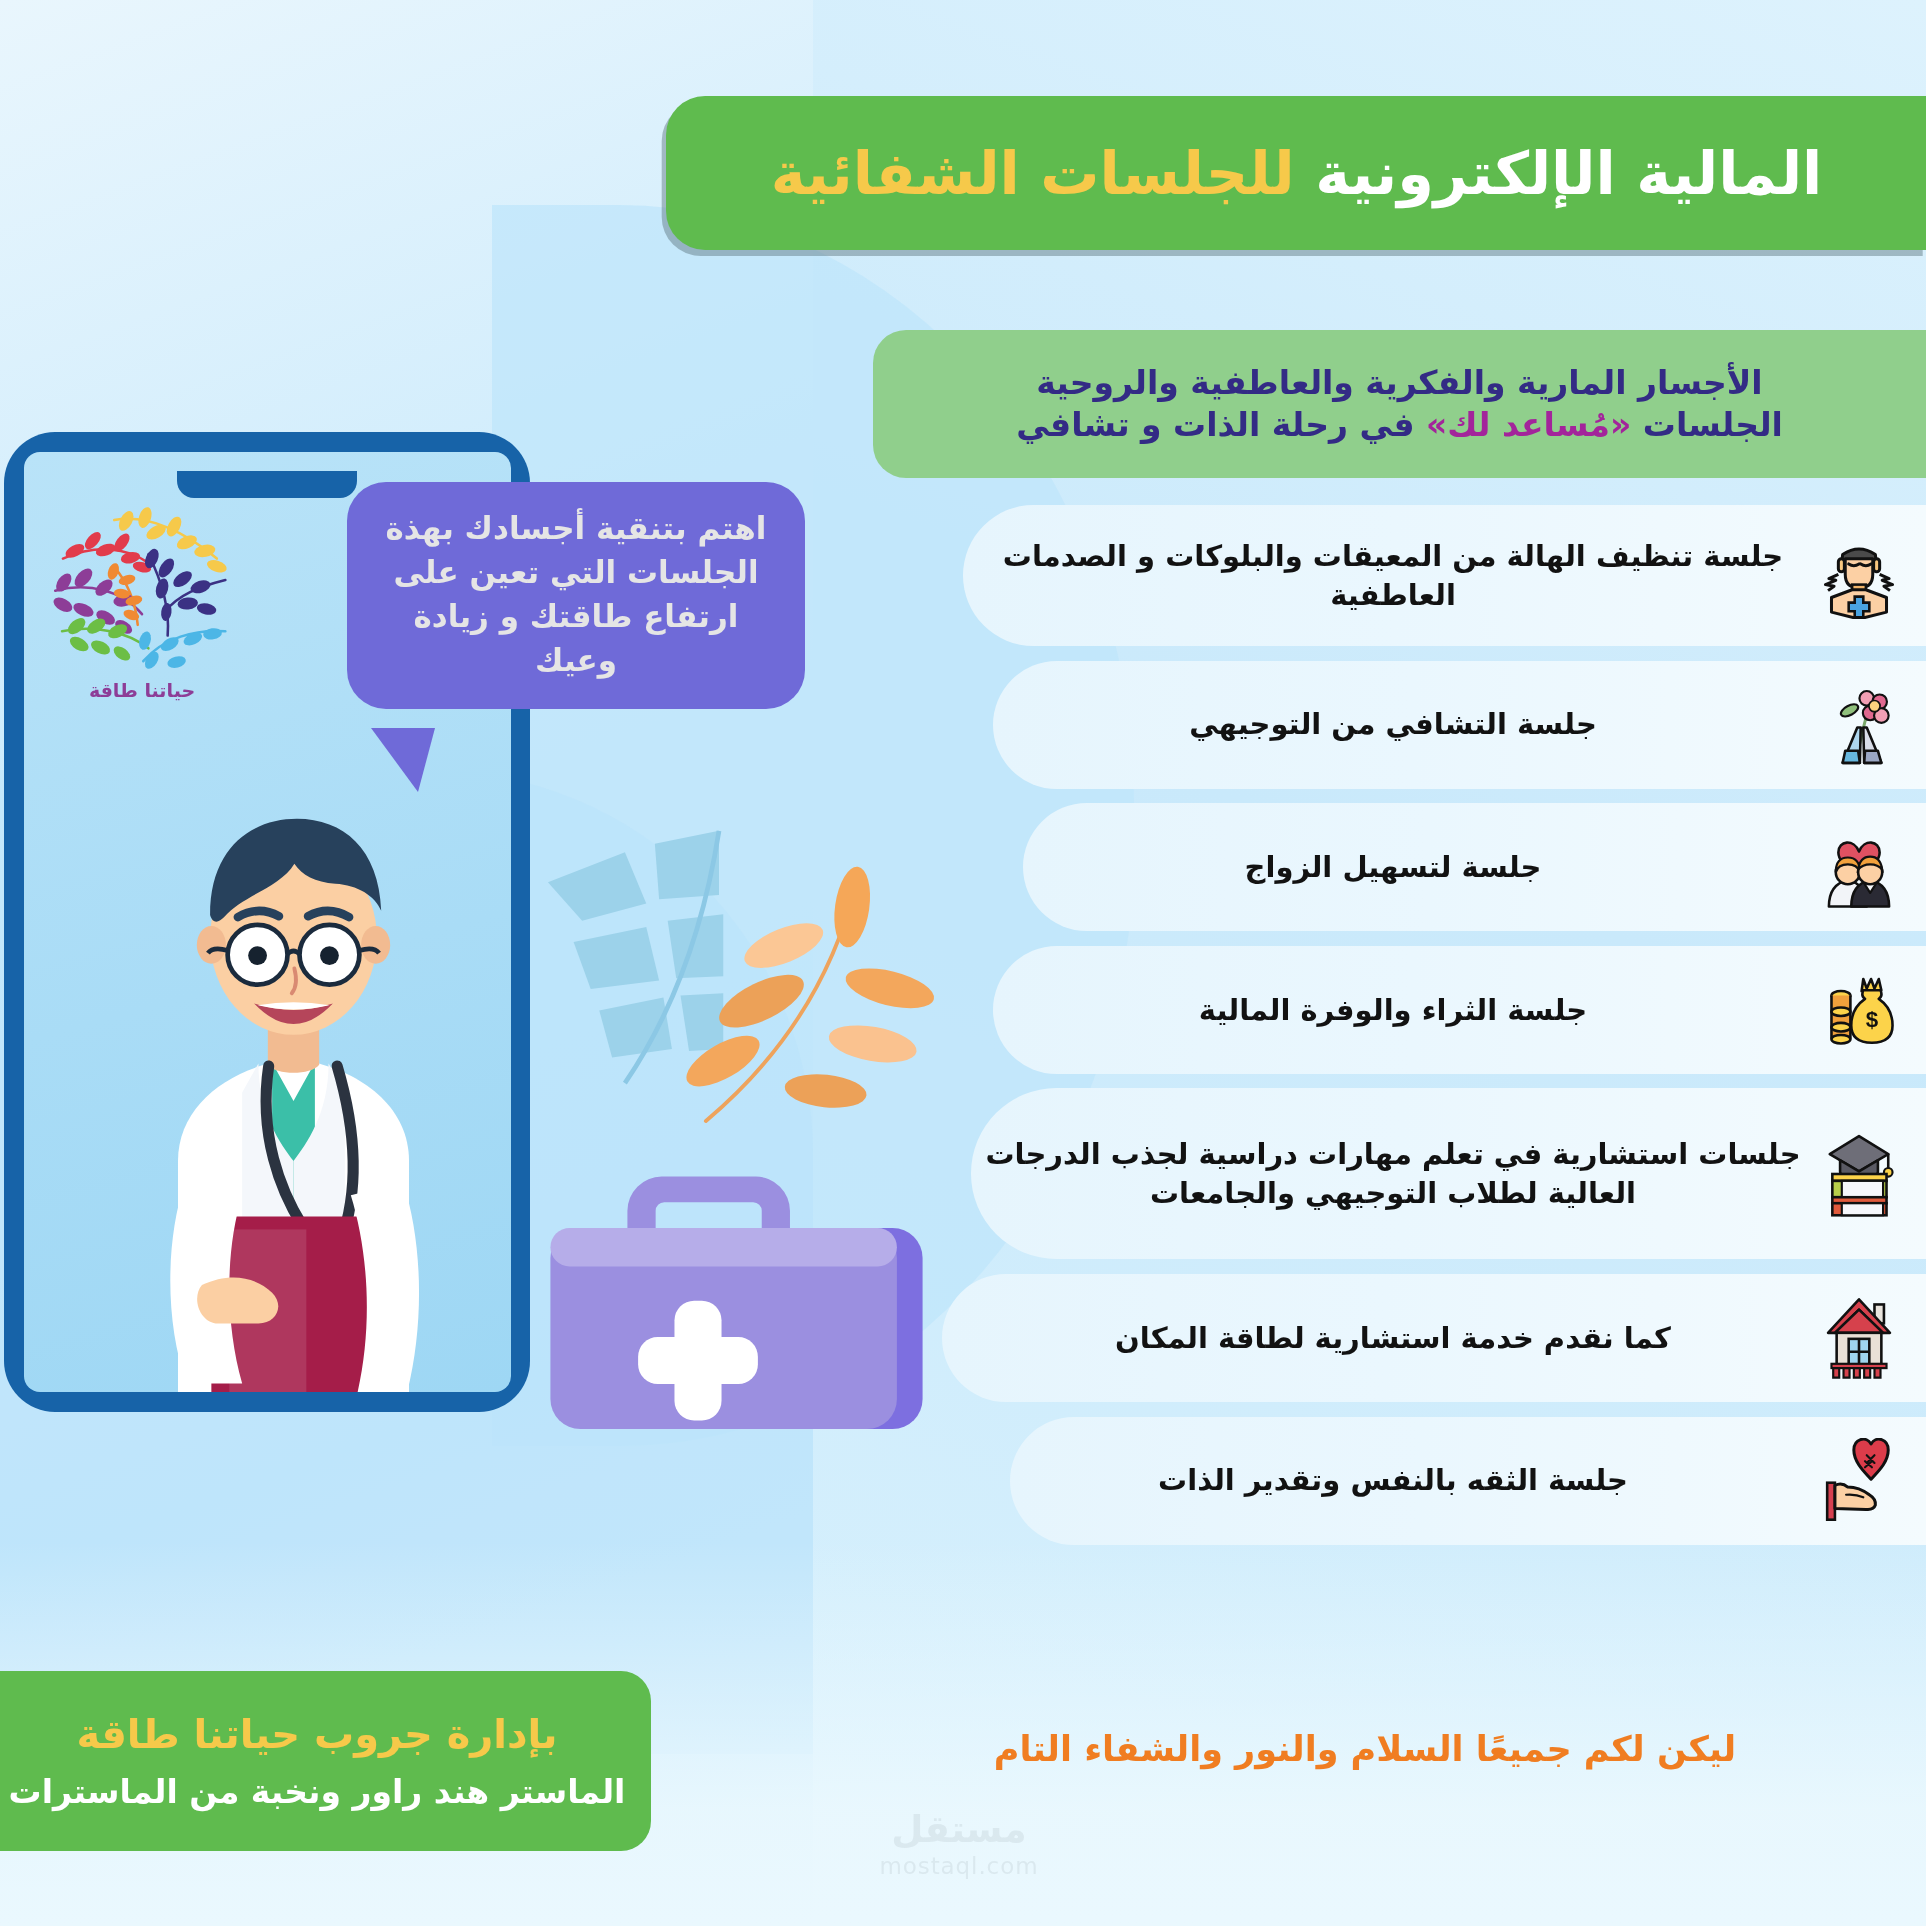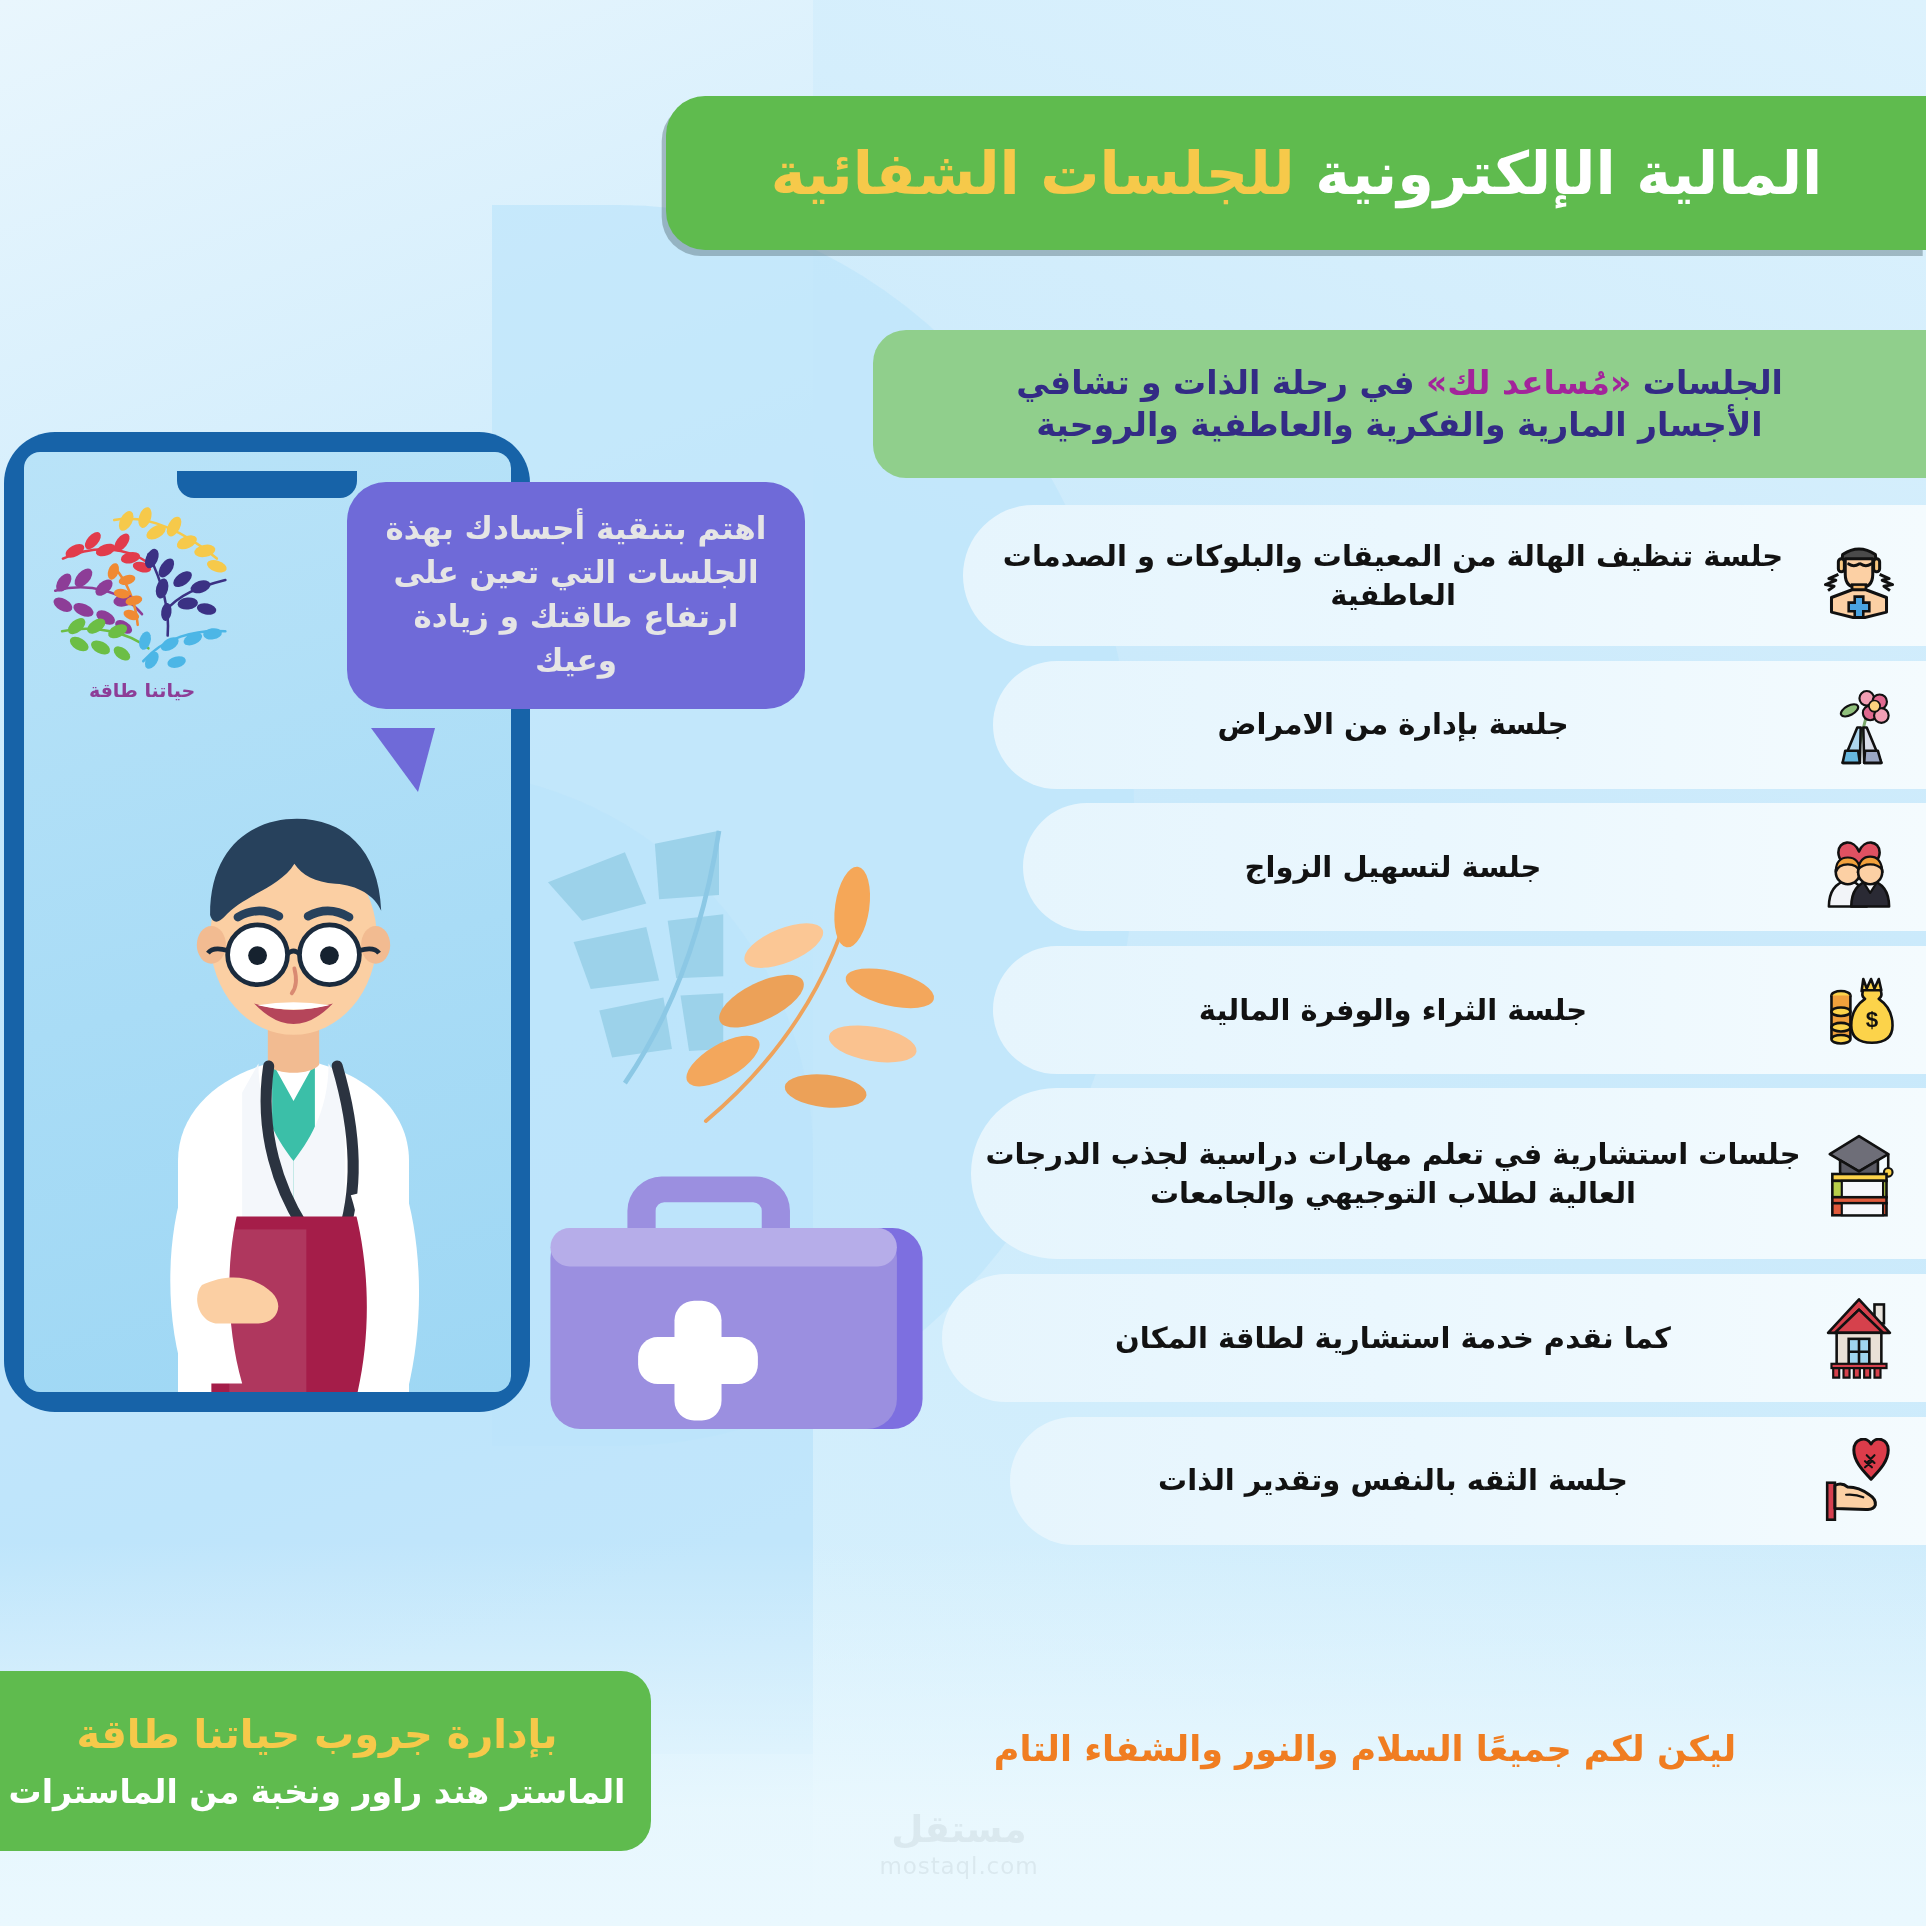--- a/index.html
+++ b/index.html
@@ -330,24 +330,24 @@
   </div>
 
   <div class="title-banner">
     <div class="title-text">
       <span>المالية الإلكترونية</span>
       <span class="accent">للجلسات الشفائية</span>
     </div>
   </div>
 
   <div class="subtitle-banner">
+    <div class="subtitle-line">الأجسار المارية والفكرية والعاطفية والروحية</div>
     <div class="subtitle-line">
       <span>الجلسات </span><span class="hl">«مُساعد لك»</span><span> في رحلة الذات و تشافي</span>
     </div>
-    <div class="subtitle-line">الأجسار المارية والفكرية والعاطفية والروحية</div>
   </div>
 
   <div class="services">
 
     <div class="svc-row" style="height:141px;">
       <div class="svc-pill" style="width:963px;"></div>
       <div class="svc-inner">
         <span class="svc-icon">
           <svg width="86" height="86" viewBox="0 0 200 200">
             <path d="M62 50 q38 -26 76 0 l4 34 q-42 -16 -84 0 z" fill="#4a4a4a" stroke="#111" stroke-width="7" stroke-linejoin="round"></path>
@@ -378,21 +378,21 @@
             <circle cx="148" cy="46" r="17" fill="#e0688f" stroke="#111" stroke-width="5"></circle>
             <circle cx="126" cy="72" r="17" fill="#e0688f" stroke="#111" stroke-width="5"></circle>
             <circle cx="152" cy="78" r="17" fill="#f29fb4" stroke="#111" stroke-width="5"></circle>
             <circle cx="136" cy="56" r="13" fill="#fbd27e" stroke="#111" stroke-width="4"></circle>
             <path d="M96 106 L62 188 L102 188 L104 106 Z" fill="#aed7ef" stroke="#111" stroke-width="6" stroke-linejoin="round"></path>
             <path d="M68 160 L98 160 L102 188 L62 188 Z" fill="#66b7de" stroke="#111" stroke-width="6" stroke-linejoin="round"></path>
             <path d="M110 106 L112 188 L152 188 L118 106 Z" fill="#d9dde8" stroke="#111" stroke-width="6" stroke-linejoin="round"></path>
             <path d="M114 160 L144 160 L152 188 L112 188 Z" fill="#9aa7c4" stroke="#111" stroke-width="6" stroke-linejoin="round"></path>
           </svg>
         </span>
-        <span class="svc-label">جلسة بإدارة من الامراض</span>
+        <span class="svc-label">جلسة التشافي من التوجيهي</span>
       </div>
     </div>
 
     <div class="svc-row" style="height:128px;">
       <div class="svc-pill" style="width:903px;"></div>
       <div class="svc-inner">
         <span class="svc-icon">
           <svg width="86" height="86" viewBox="0 0 200 200">
             <path d="M100 64 C88 34 52 38 52 66 C52 90 82 108 100 124 C118 108 148 90 148 66 C148 38 112 34 100 64 Z" fill="#e05162" stroke="#111" stroke-width="6" stroke-linejoin="round"></path>
             <path d="M30 192 q0 -52 44 -62 q44 10 44 62 z" fill="#f2f4f8" stroke="#111" stroke-width="6" stroke-linejoin="round"></path>

